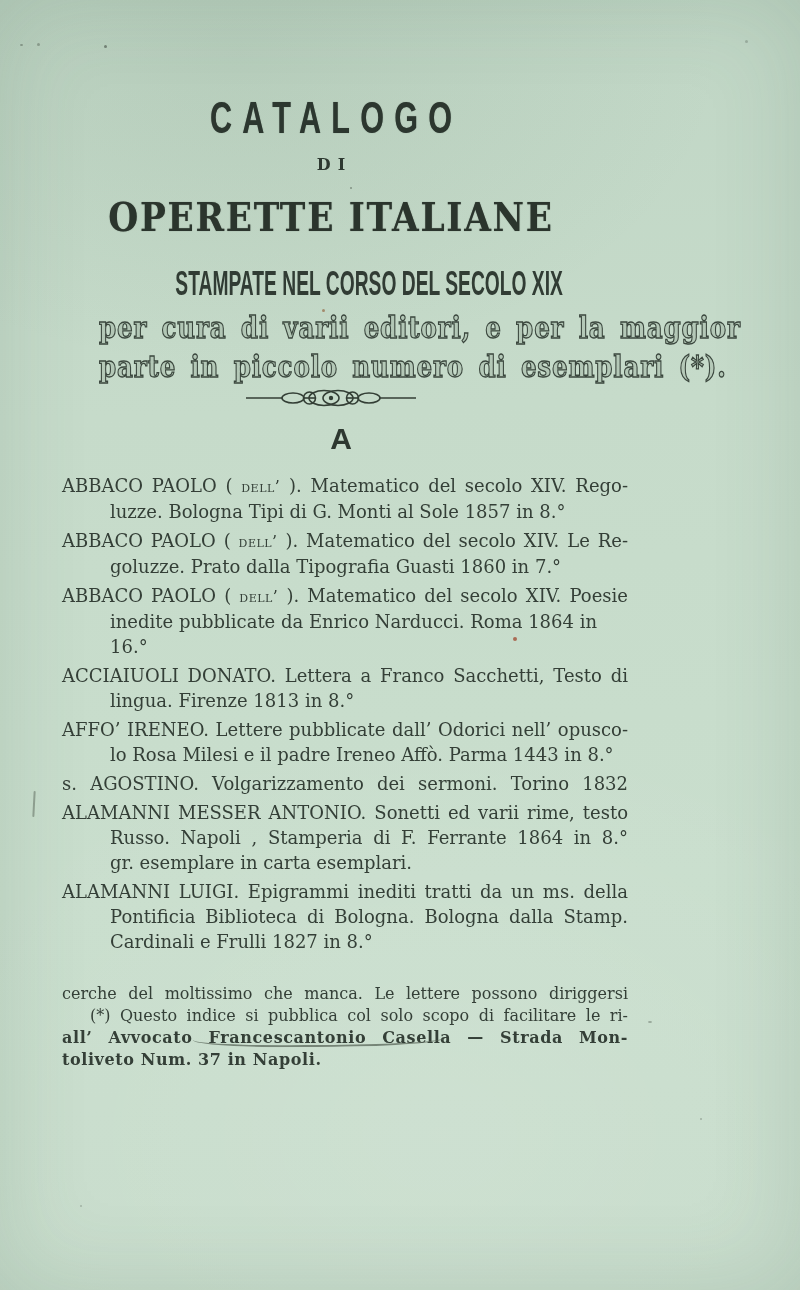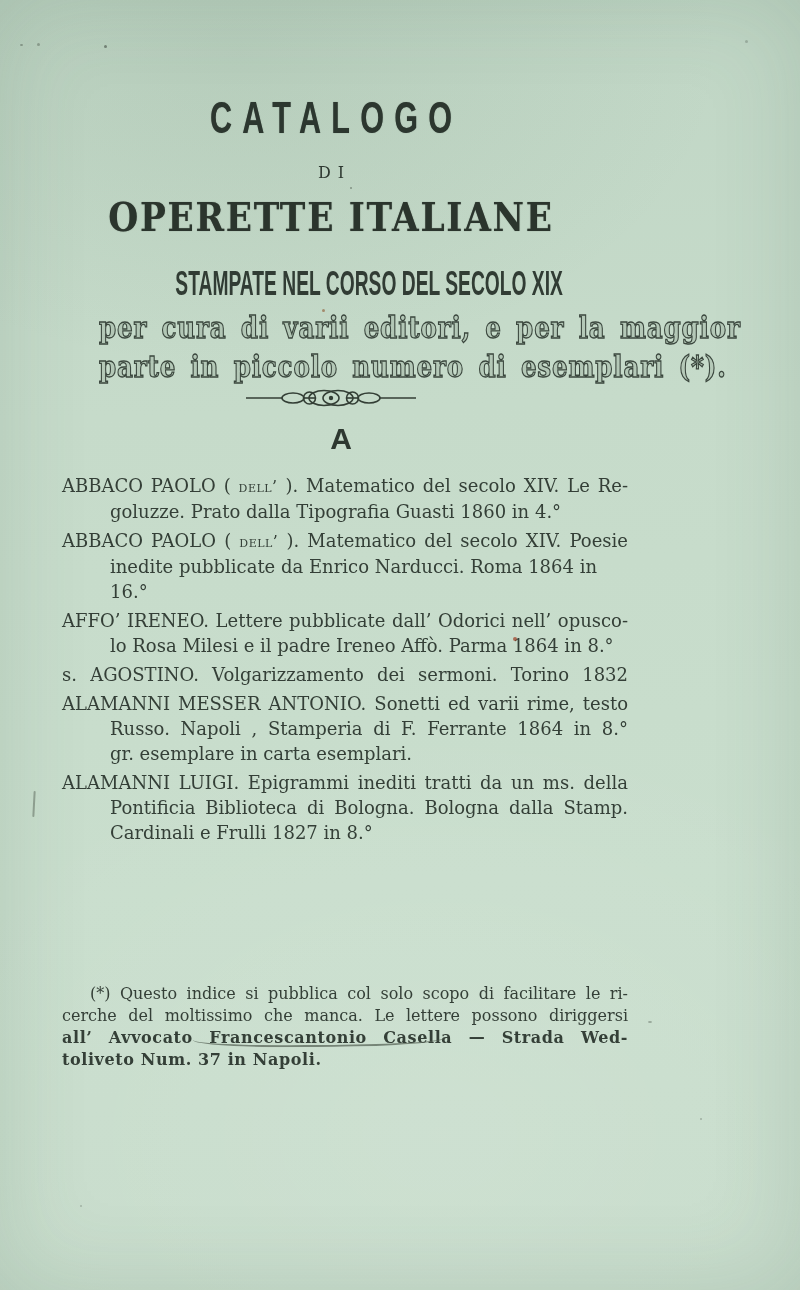--- a/index.html
+++ b/index.html
@@ -14,21 +14,21 @@
     font-family:"DejaVu Serif", serif;
     color:#343f37;
   }
   .masthead{position:absolute;left:48px;top:0;width:566px;height:470px;}
   .masthead>div{position:absolute;left:0;right:0;text-align:center;}
   .t-catalogo{
     top:92px;font-family:"Liberation Sans",sans-serif;font-weight:700;font-size:45px;
     letter-spacing:15px;padding-left:15px;transform:scaleX(.68);color:#2c372f;
     text-shadow:0 0 1px rgba(44,55,47,.55);white-space:nowrap;
   }
-  .t-di{top:163px;font-weight:400;font-size:16px;letter-spacing:7px;padding-left:7px;color:#2e3931;}
+  .t-di{top:155px;font-weight:700;font-size:16px;letter-spacing:7px;padding-left:7px;color:#2e3931;}
   .t-main{
     top:193px;font-weight:700;font-size:40px;letter-spacing:2px;transform:scaleX(.86);
     color:#2b352d;text-shadow:0 0 1px rgba(43,53,45,.6);white-space:nowrap;
   }
   .t-sub{
     top:263px;font-family:"Liberation Sans",sans-serif;font-weight:700;font-size:35px;
     transform:scaleX(.55);color:#313c34;white-space:nowrap;
   }
   .cap{
     font-weight:700;font-size:30px;word-spacing:6px;letter-spacing:1px;transform:scaleX(.82);
@@ -85,50 +85,58 @@
           <ellipse cx="123" cy="10" rx="11" ry="5"></ellipse>
         </g>
         <circle cx="85" cy="10" r="2.2" fill="#333e35"></circle>
       </svg>
     </div>
     <div class="t-section">A</div>
   </div>
 
   <div class="entries" id="entries">
       <div class="entry">
+        <div class="line just"><span>ABBACO PAOLO ( </span><span class="sc">dell’</span><span> ). Matematico del secolo XIV. Rego-</span></div>
+        <div class="line cont"><span>luzze. Bologna Tipi di G. Monti al Sole 1857 in 8.°</span></div>
+      </div>
+      <div class="entry">
         <div class="line just"><span>ABBACO PAOLO ( </span><span class="sc">dell’</span><span> ). Matematico del secolo XIV. Le Re-</span></div>
-        <div class="line cont"><span>goluzze. Prato dalla Tipografia Guasti 1860 in 4.°</span></div>
+        <div class="line cont"><span>goluzze. Prato dalla Tipografia Guasti 1860 in 7.°</span></div>
       </div>
       <div class="entry">
         <div class="line just"><span>ABBACO PAOLO ( </span><span class="sc">dell’</span><span> ). Matematico del secolo XIV. Poesie</span></div>
         <div class="line cont"><span>inedite pubblicate da Enrico Narducci. Roma 1864 in 16.°</span></div>
       </div>
       <div class="entry">
+        <div class="line just"><span>ACCIAIUOLI DONATO. Lettera a Franco Sacchetti, Testo di</span></div>
+        <div class="line cont"><span>lingua. Firenze 1813 in 8.°</span></div>
+      </div>
+      <div class="entry">
         <div class="line just"><span>AFFO’ IRENEO. Lettere pubblicate dall’ Odorici nell’ opusco-</span></div>
-        <div class="line cont"><span>lo Rosa Milesi e il padre Ireneo Affò. Parma 1864 in 8.°</span></div>
+        <div class="line cont"><span>lo Rosa Milesi e il padre Ireneo Affò. Parma 1443 in 8.°</span></div>
       </div>
       <div class="entry">
         <div class="line just"><span>s. AGOSTINO. Volgarizzamento dei sermoni. Torino 1832</span></div>
       </div>
       <div class="entry">
         <div class="line just"><span>ALAMANNI MESSER ANTONIO. Sonetti ed varii rime, testo</span></div>
         <div class="line cont just"><span>Russo. Napoli , Stamperia di F. Ferrante 1864 in 8.°</span></div>
         <div class="line cont"><span>gr. esemplare in carta esemplari.</span></div>
       </div>
       <div class="entry">
         <div class="line just"><span>ALAMANNI LUIGI. Epigrammi inediti tratti da un ms.  della</span></div>
         <div class="line cont just"><span>Pontificia Biblioteca di Bologna. Bologna dalla Stamp.</span></div>
         <div class="line cont"><span>Cardinali e Frulli 1827 in 8.°</span></div>
       </div>
     </div>
 
   <div class="footnote" id="footnote">
+      <div class="fn-line just"><span>cerche del moltissimo che manca. Le lettere possono diriggersi</span></div>
       <div class="fn-line fn-first just"><span>(*) Questo indice si pubblica col solo scopo di facilitare le ri-</span></div>
-      <div class="fn-line just"><span>cerche del moltissimo che manca. Le lettere possono diriggersi</span></div>
-      <div class="fn-line just"><span class="b">all’ Avvocato Francescantonio Casella — Strada Wed-</span></div>
+      <div class="fn-line just"><span class="b">all’ Avvocato Francescantonio Casella — Strada Mon-</span></div>
       <div class="fn-line"><span class="b">toliveto Num. 37 in Napoli.</span></div>
     </div>
 
   <div class="pencil-underline"></div>
   <div class="pencil-tick"></div>
 
   <div class="speck" style="left:20px;top:44px;width:3px;height:2px;background:rgba(70,82,70,.45);"></div>
   <div class="speck" style="left:37px;top:43px;width:3px;height:3px;background:rgba(70,82,70,.4);"></div>
   <div class="speck" style="left:104px;top:45px;width:3px;height:3px;background:rgba(58,68,58,.55);"></div>
   <div class="speck" style="left:350px;top:187px;width:2px;height:2px;background:rgba(70,82,70,.5);"></div>

